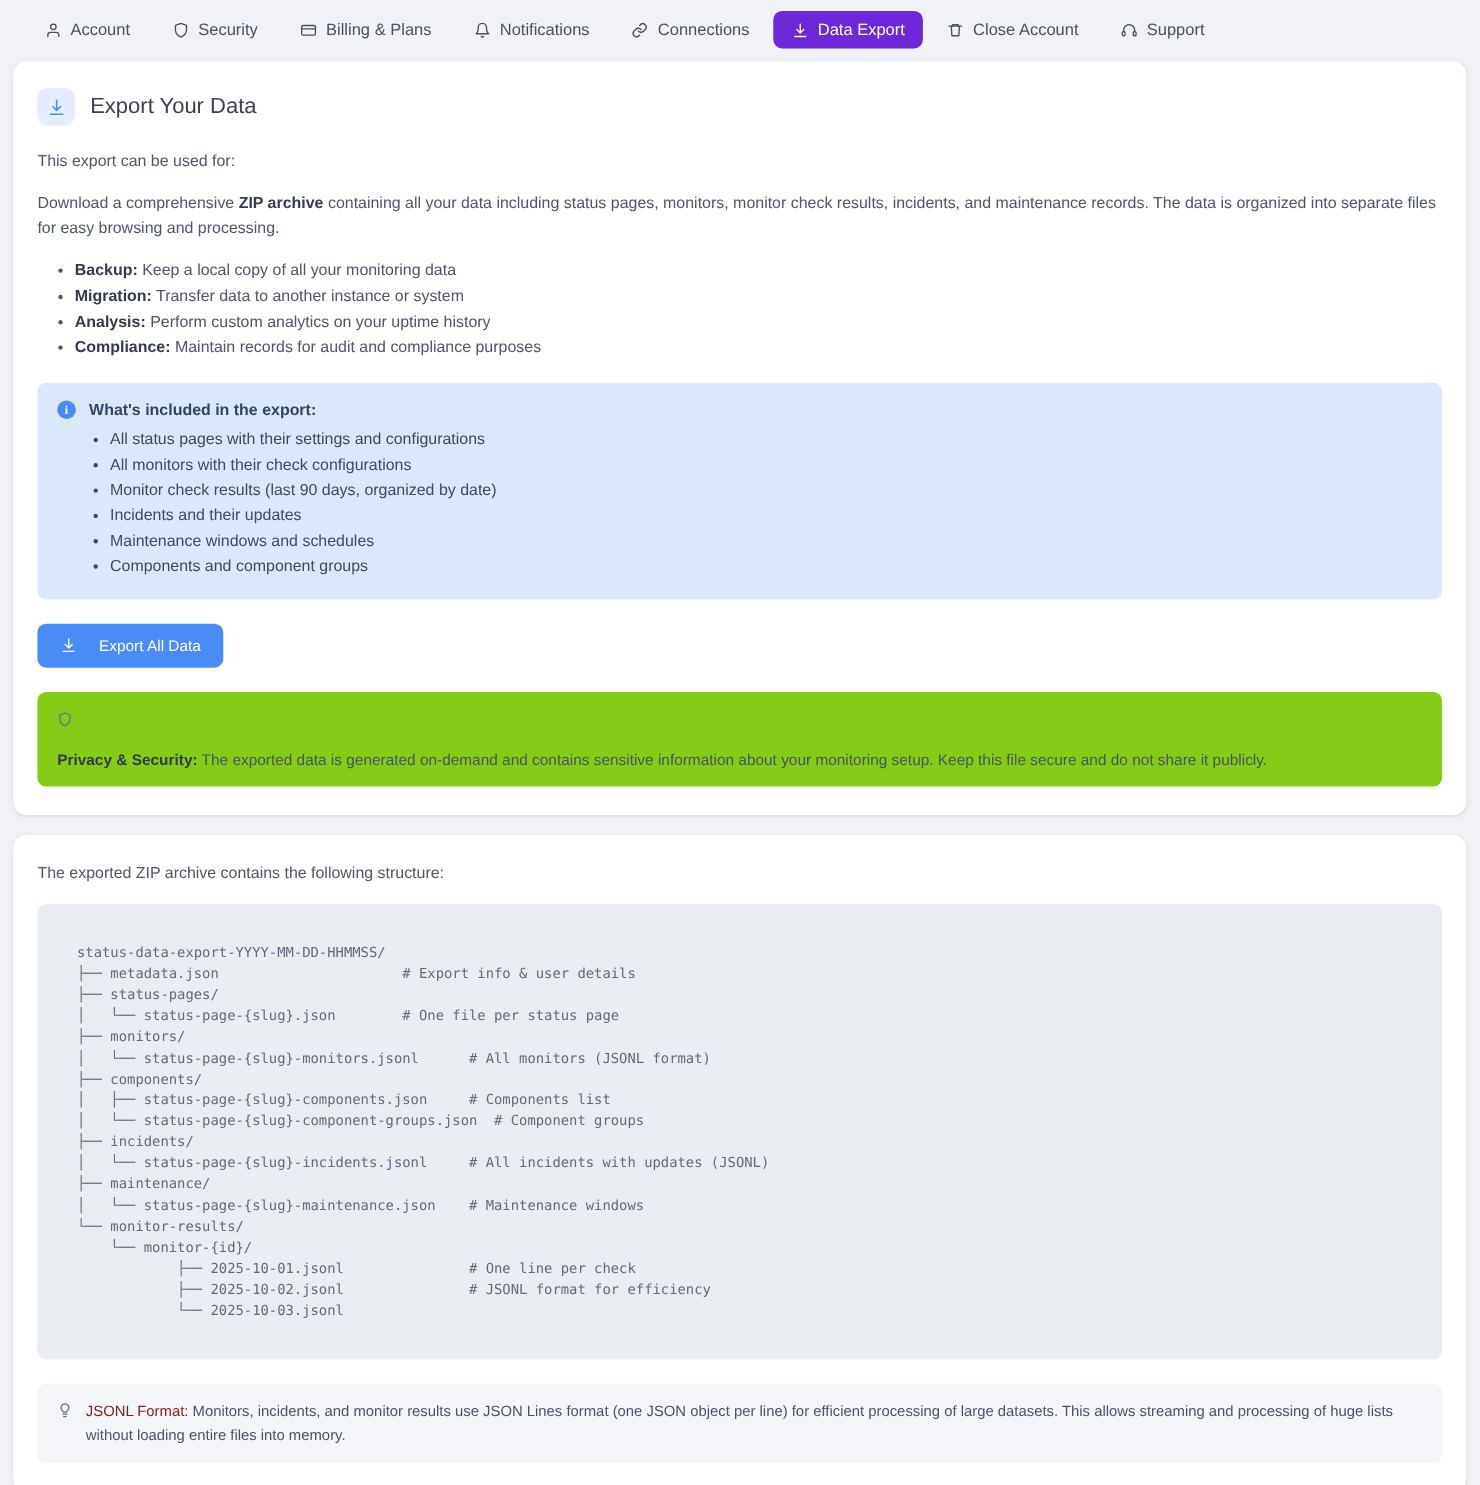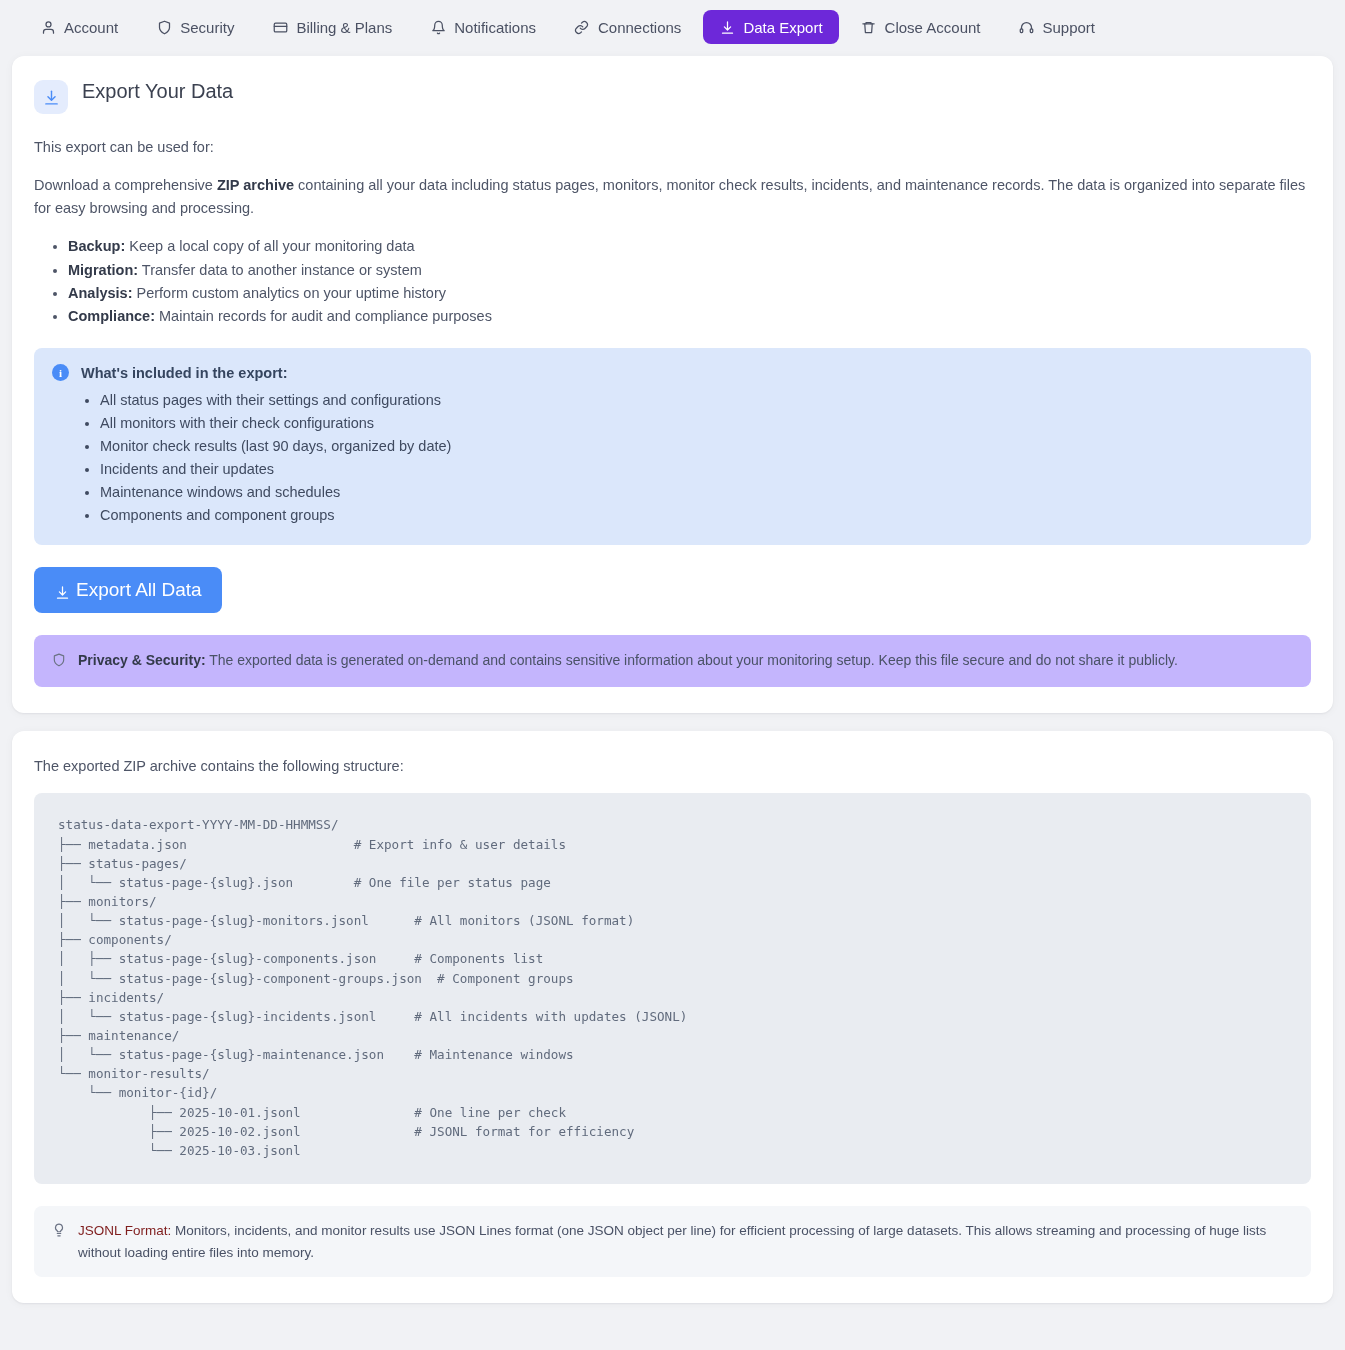--- a/index.html
+++ b/index.html
@@ -51,20 +51,21 @@
   
   .card {
     background: #ffffff;
     border-radius: 12px;
     margin: 0 12px 18px 12px;
     padding: 24px 22px 26px 22px;
     box-shadow: 0 1px 2px rgba(20,25,40,.06), 0 1px 10px rgba(20,25,40,.04);
   }
   .card-head {
     display: flex;
+    align-items: center;
     gap: 14px;
     margin-bottom: 22px;
   }
   .card-badge {
     width: 34px; height: 34px;
     border-radius: 9px;
     display: flex; align-items: center; justify-content: center;
   }
   .badge-blue { background: #e4ecfd; color: #4a8cf7; }
   .badge-teal { background: #d9f5f3; color: #28b5ab; }
@@ -127,42 +128,43 @@
     color: #fff;
     font-size: 11px;
     font-weight: 700;
     display: flex; align-items: center; justify-content: center;
     font-family: "Liberation Serif", serif;
   }
 
   .btn-primary {
     display: inline-flex;
     align-items: flex-end;
-    gap: 6px;
+    gap: 20px;
     background: #4a8cf7;
     color: #fff;
     border: none;
     border-radius: 8px;
-    font-size: 19px;
+    font-size: 14px;
     padding: 12px 20px;
     cursor: pointer;
     font-family: "Liberation Sans", sans-serif;
     margin-bottom: 22px;
   }
 
   .notice {
-    background: #c4b5fd;
+    background: #84cc16;
     border-radius: 8px;
     padding: 14px 18px;
     font-size: 14px;
     line-height: 1.6;
     color: #4a5266;
     display: flex;
     gap: 12px;
     align-items: flex-start;
+    flex-direction: column;
   }
   .notice b { color: #333a4a; font-weight: 700; }
   .notice .n-ico { flex: 0 0 auto; margin-top: 2px; color: #6b7385; }
 
   .notice-light {
     background: #f4f6f9;
     border-radius: 8px;
     padding: 14px 18px;
     font-size: 13.5px;
     line-height: 1.6;
@@ -176,21 +178,21 @@
 
   
   .tree {
     background: #e9ecf1;
     border-radius: 8px;
     padding: 18px 20px 20px 20px;
     margin-bottom: 22px;
     overflow-x: auto;
   }
   .tree pre {
-    margin: 4px;
+    margin: 16px;
     font-family: "DejaVu Sans Mono", monospace;
     font-size: 12.6px;
     line-height: 1.52;
     color: #616b7d;
     white-space: pre;
   }
 </style>
 </head>
 <body>
 

